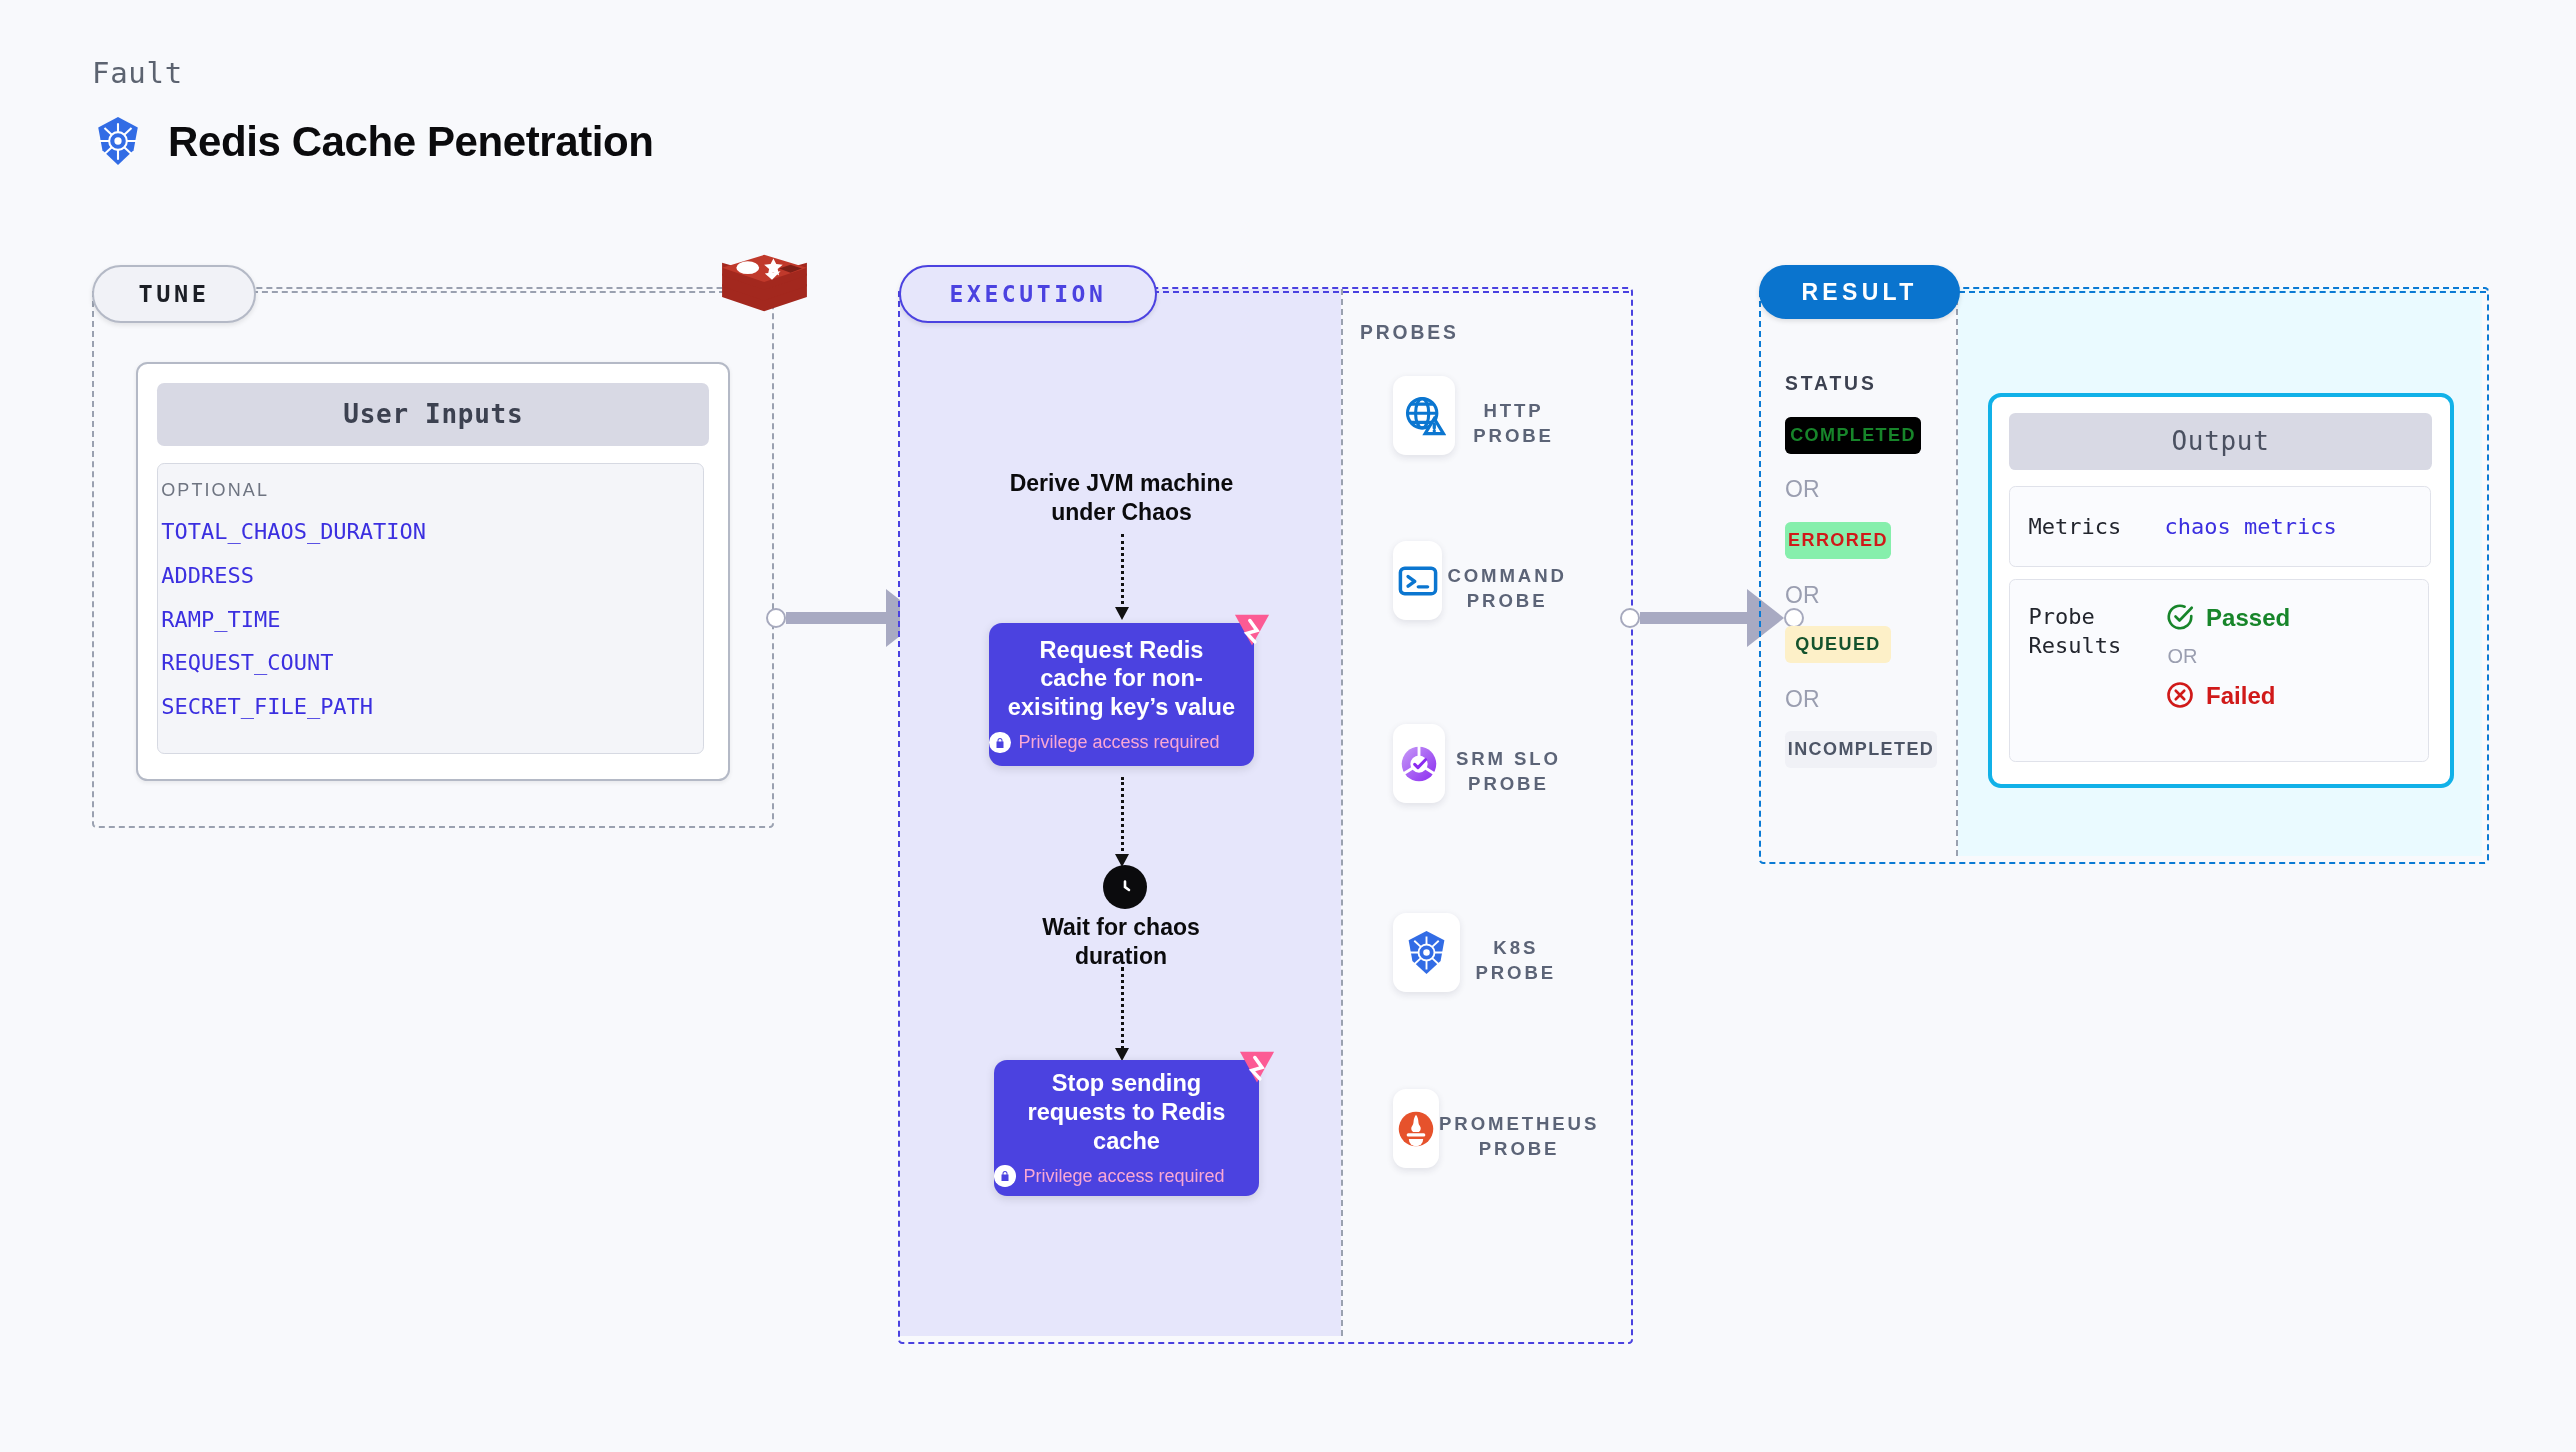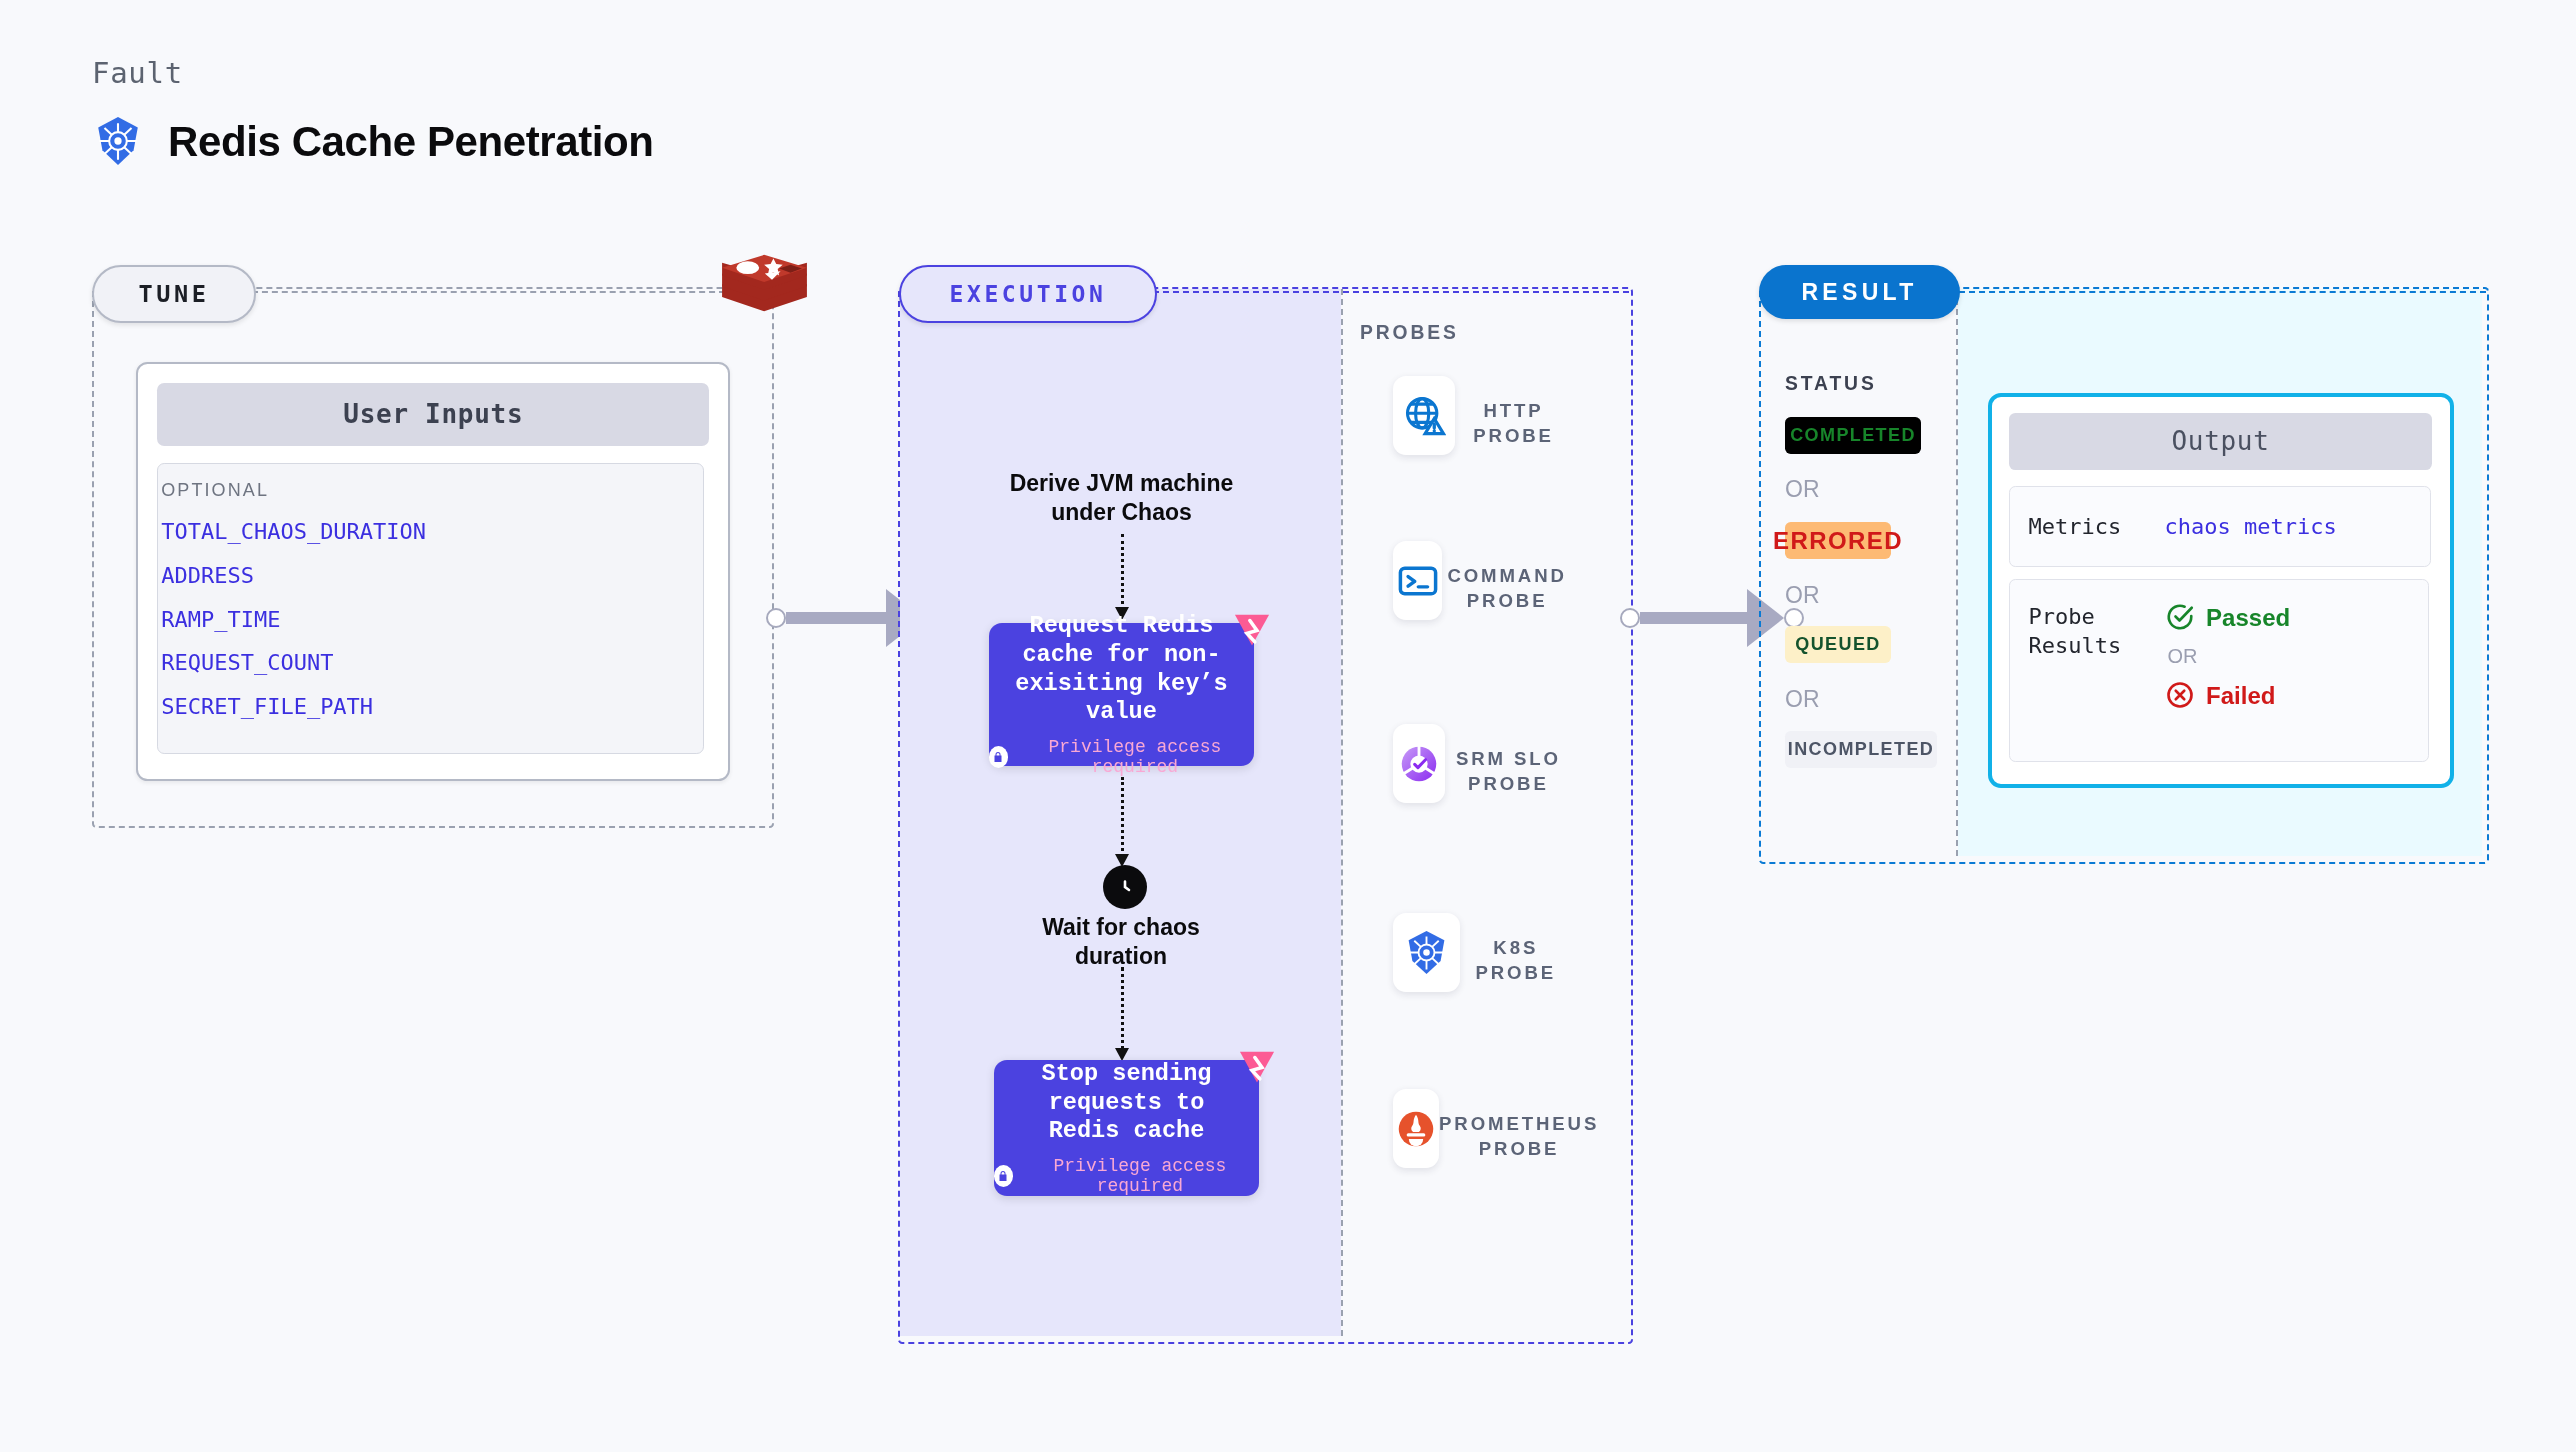--- a/index.html
+++ b/index.html
@@ -108,22 +108,22 @@
   .dotted-arrow{position:absolute;width:0;
     border-left:3.6px dotted #111111;}
   .dotted-arrow::after{content:"";position:absolute;left:-9.3px;bottom:-4.3px;
     width:0;height:0;border-left:7.9px solid transparent;
     border-right:7.9px solid transparent;border-top:13px solid #111111;}
   #arr1{left:1121px;top:534px;height:82px;}
   #arr2{left:1121px;top:777px;height:86px;}
   #arr3{left:1121px;top:967px;height:90px;}
 
   .node{position:absolute;background:#4b42e0;border-radius:13px;
-    display:flex;flex-direction:column;align-items:flex-end;justify-content:center;
-    color:#fff;text-align:center;box-shadow:0 2.9px 10px rgba(0,0,0,.12);font-family:Liberation Mono, monospace;}
+    display:flex;flex-direction:column;align-items:flex-start;justify-content:center;
+    color:#fff;text-align:center;box-shadow:0 2.9px 10px rgba(0,0,0,.12);}
   .node .nt{font-size:23.6px;font-weight:bold;line-height:1.22;padding:0 17px;}
   .node .priv{display:flex;align-items:center;gap:7.9px;margin-top:10px;}
   .node .priv .lockc{width:21.5px;height:21.5px;border-radius:50%;background:#fff;
     display:flex;align-items:center;justify-content:center;}
   .node .priv .ptxt{font-size:18px;color:#f9a8d4;}
   #node1{left:989px;top:623px;width:265px;height:143px;}
   #node2{left:994px;top:1060px;width:265px;height:136px;}
 
   .tagbadge{position:absolute;width:42px;height:37px;}
 
@@ -147,21 +147,21 @@
   #probe4{left:1393px;top:1089px;}
 
   
   #status-title{left:1785px;top:373px;font-size:19.3px;letter-spacing:2.9px;
     color:#3c4150;font-weight:bold;}
   .badge{position:absolute;border-radius:5.7px;display:flex;align-items:center;
     justify-content:center;font-weight:bold;letter-spacing:1.4px;}
   #b-completed{left:1785px;top:417px;width:136px;height:37px;
     background:#000000;color:#17852a;font-size:18px;}
   #b-errored{left:1785px;top:522px;width:106px;height:37px;
-    background:#fdba74;color:#d01919;font-size:24px;}
+    background:#86efac;color:#d01919;font-size:18px;}
   #b-queued{left:1785px;top:626px;width:106px;height:37px;
     background:#fdf0c8;color:#14532d;font-size:18px;}
   #b-incompleted{left:1785px;top:731px;width:152px;height:37px;
     background:#f0f1f6;color:#4d5566;font-size:18px;}
   .orword{position:absolute;font-size:23px;color:#9a9eb0;}
   #or1{left:1785px;top:476px;} #or2{left:1785px;top:582px;} #or3{left:1785px;top:686px;}
 
   
   #out-card{left:1988px;top:393px;width:458px;height:387px;background:#fff;
     border:4.3px solid #11b1e8;border-radius:13px;}

